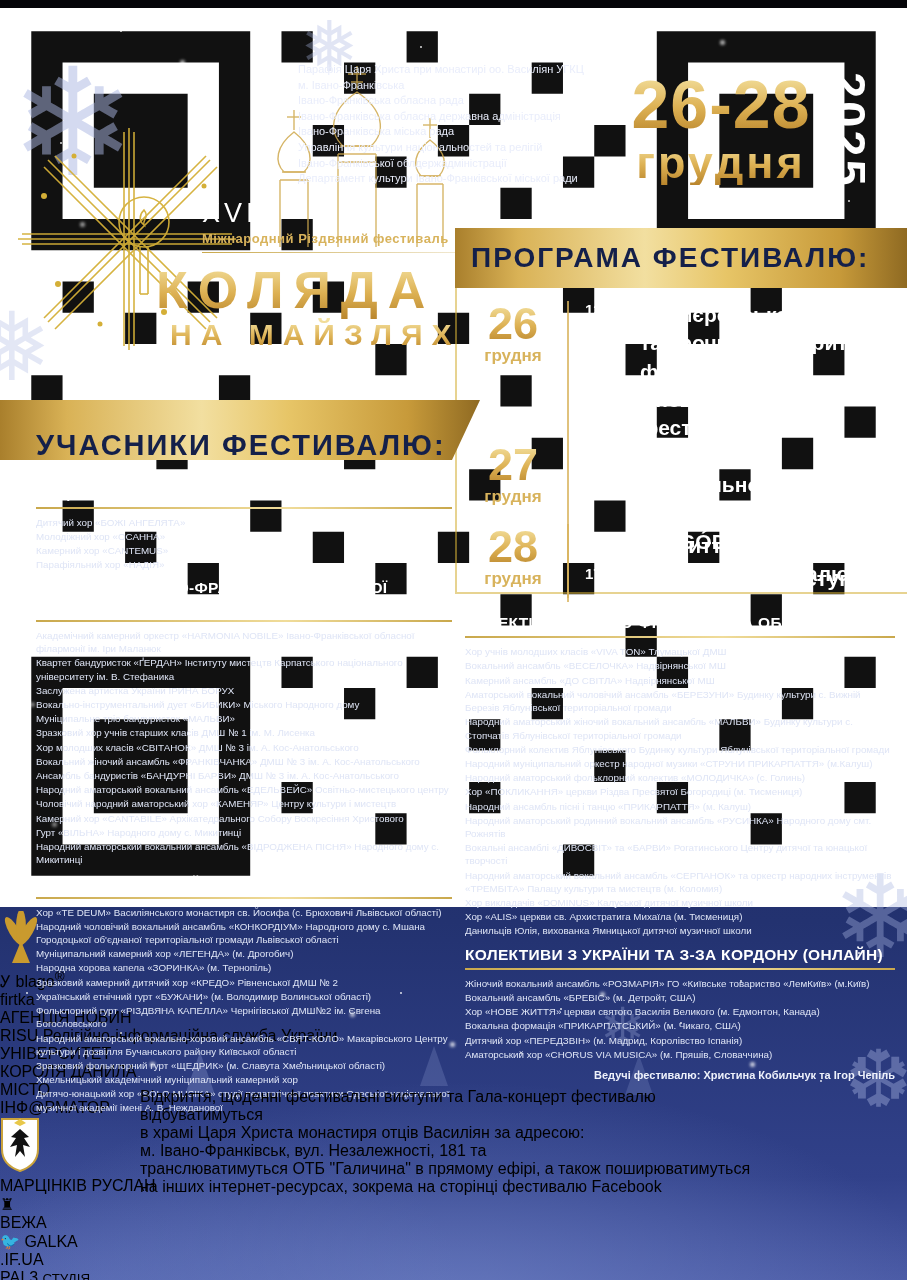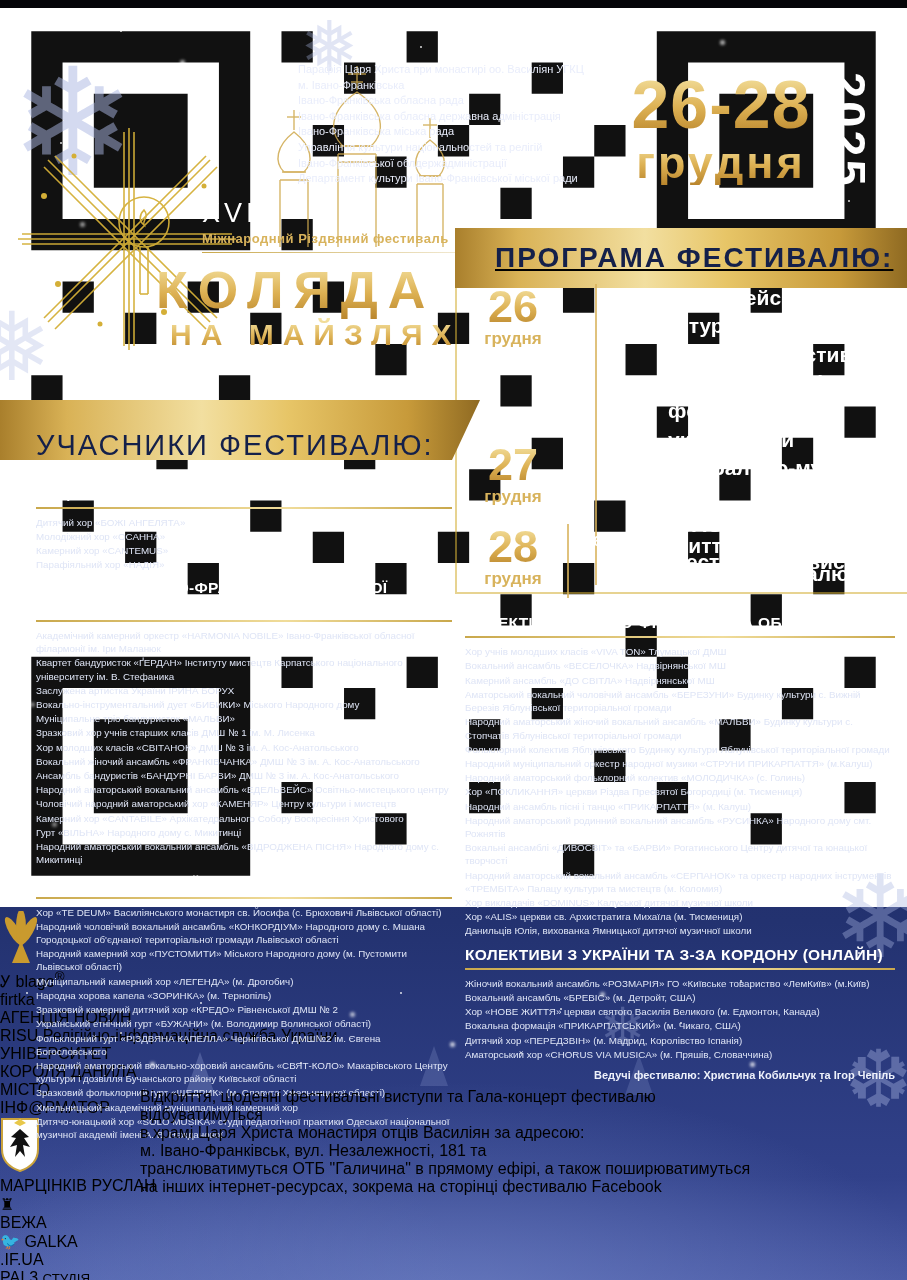--- a/index.html
+++ b/index.html
@@ -56,29 +56,29 @@
   .logo-title1{position:absolute;left:156px;top:260px;font-size:52px;font-weight:bold;letter-spacing:10px;z-index:3;
     background:linear-gradient(180deg,#f6e6a8,#ddb153 55%,#b9852c);-webkit-background-clip:text;background-clip:text;
     -webkit-text-fill-color:transparent;color:#dcb257;}
   .logo-title2{position:absolute;left:170px;top:318px;font-size:30px;font-weight:bold;letter-spacing:9px;z-index:3;
     background:linear-gradient(180deg,#f6e6a8,#ddb153 55%,#b9852c);-webkit-background-clip:text;background-clip:text;
     -webkit-text-fill-color:transparent;color:#dcb257;}
   
   .part-band{position:absolute;left:0;top:400px;width:480px;height:60px;z-index:3;
     clip-path:polygon(0 0,100% 0,calc(100% - 28px) 100%,0 100%);
     display:flex;align-items:center;padding-left:36px;box-sizing:border-box;}
-  .part-band .bandtxt{font-size:29px;font-weight:normal;color:#14204a;letter-spacing:2px;margin-top:30px;}
+  .part-band .bandtxt{font-size:29px;font-weight:bold;color:#14204a;letter-spacing:2px;margin-top:30px;}
   .left-col{position:absolute;left:36px;top:466px;width:416px;z-index:3;}
   .right-col{position:absolute;left:465px;top:614px;width:430px;z-index:3;}
   .sec-title{font-size:15.5px;line-height:1.18;color:#fff;font-weight:bold;letter-spacing:.3px;margin:0;}
   .sec-list{list-style:none;margin:0 0 8px;padding:0;}
   .sec-list li{font-size:9.8px;color:#dfe5f6;line-height:13.2px;margin-bottom:1px;}
   
   .program{position:absolute;left:455px;top:228px;width:452px;z-index:3;}
-  .prog-band{height:60px;display:flex;align-items:center;padding-left:40px;box-sizing:border-box;text-decoration:underline;}
+  .prog-band{height:60px;display:flex;align-items:center;padding-left:16px;box-sizing:border-box;}
   .prog-band .bandtxt{font-size:28px;font-weight:bold;color:#14204a;letter-spacing:2px;}
   .prog-frame{position:absolute;left:0;top:60px;width:450px;height:304px;
     border-left:2px solid rgba(212,175,55,.55);border-bottom:2px solid rgba(212,175,55,.55);pointer-events:none;}
   .day-row{position:absolute;left:14px;display:flex;width:430px;}
   .day-date{width:88px;text-align:center;flex:none;}
   .day-num{font-size:45px;font-weight:bold;line-height:1;
     background:linear-gradient(180deg,#f6e6a8,#ddb153 55%,#b9852c);-webkit-background-clip:text;background-clip:text;
     -webkit-text-fill-color:transparent;color:#dcb257;}
   .day-mon{font-size:17px;font-weight:bold;color:#d8b35c;margin-top:0;}
   .day-events{border-left:2px solid rgba(216,179,92,.8);margin-left:10px;padding-left:16px;flex:1;}
@@ -233,21 +233,21 @@
   <div class="logo-title1">КОЛЯДА</div>
   <div class="logo-title2">НА МАЙЗЛЯХ</div>
 
   
   <div class="program">
     <div class="prog-band goldband">
       <span class="bandtxt">ПРОГРАМА ФЕСТИВАЛЮ:</span>
     </div>
     <div class="prog-frame"></div>
 
-    <div class="day-row" style="top:56px;gap:28px;">
+    <div class="day-row" style="top:73px;">
       <div class="day-date">
         <div class="day-num">26</div>
         <div class="day-mon">грудня</div>
       </div>
       <div class="day-events">
 
           <div class="event">
             <span class="event-time">12:00</span>
             <span class="event-text">Архиєрейська Літургія та урочисте відкриття фестивалю
 Спеціальний гість фестивалю -
@@ -323,21 +323,20 @@
           <li>Народний аматорський вокальний ансамбль «ВІДРОДЖЕНА ПІСНЯ» Народного дому с. Микитинці</li>
         </ul>
     </div>
     <div>
       <h3 class="sec-title">КОЛЕКТИВИ З УКРАЇНИ</h3>
       <div class="underline-gold"></div>
       <ul class="sec-list">
 
       <li>Хор «TE DEUM» Василіянського монастиря св. Йосифа (с. Брюховичі Львівської області)</li>
           <li>Народний чоловічий вокальний ансамбль «КОНКОРДІУМ» Народного дому с. Мшана Городоцької об'єднаної територіальної громади Львівської області</li>
-          <li>Народний камерний хор «ПУСТОМИТИ» Міського Народного дому (м. Пустомити Львівської області)</li>
           <li>Муніципальний камерний хор «ЛЕГЕНДА» (м. Дрогобич)</li>
           <li>Народна хорова капела «ЗОРИНКА» (м. Тернопіль)</li>
           <li>Зразковий камерний дитячий хор «КРЕДО» Рівненської ДМШ № 2</li>
           <li>Український етнічний гурт «БУЖАНИ» (м. Володимир Волинської області)</li>
           <li>Фольклорний гурт «РІЗДВЯНА КАПЕЛЛА» Чернігівської ДМШ№2 ім. Євгена Богословського</li>
           <li>Народний аматорський вокально-хоровий ансамбль «СВЯТ-КОЛО» Макарівського Центру культури і дозвілля Бучанського району Київської області</li>
           <li>Зразковий фольклорний гурт «ЩЕДРИК» (м. Славута Хмельницької області)</li>
           <li>Хмельницький академічний муніципальний камерний хор</li>
           <li>Дитячо-юнацький хор «SOLO MUSIKA» студії педагогічної практики Одеської національної музичної академії імені А. В. Нежданової</li>
         </ul>

